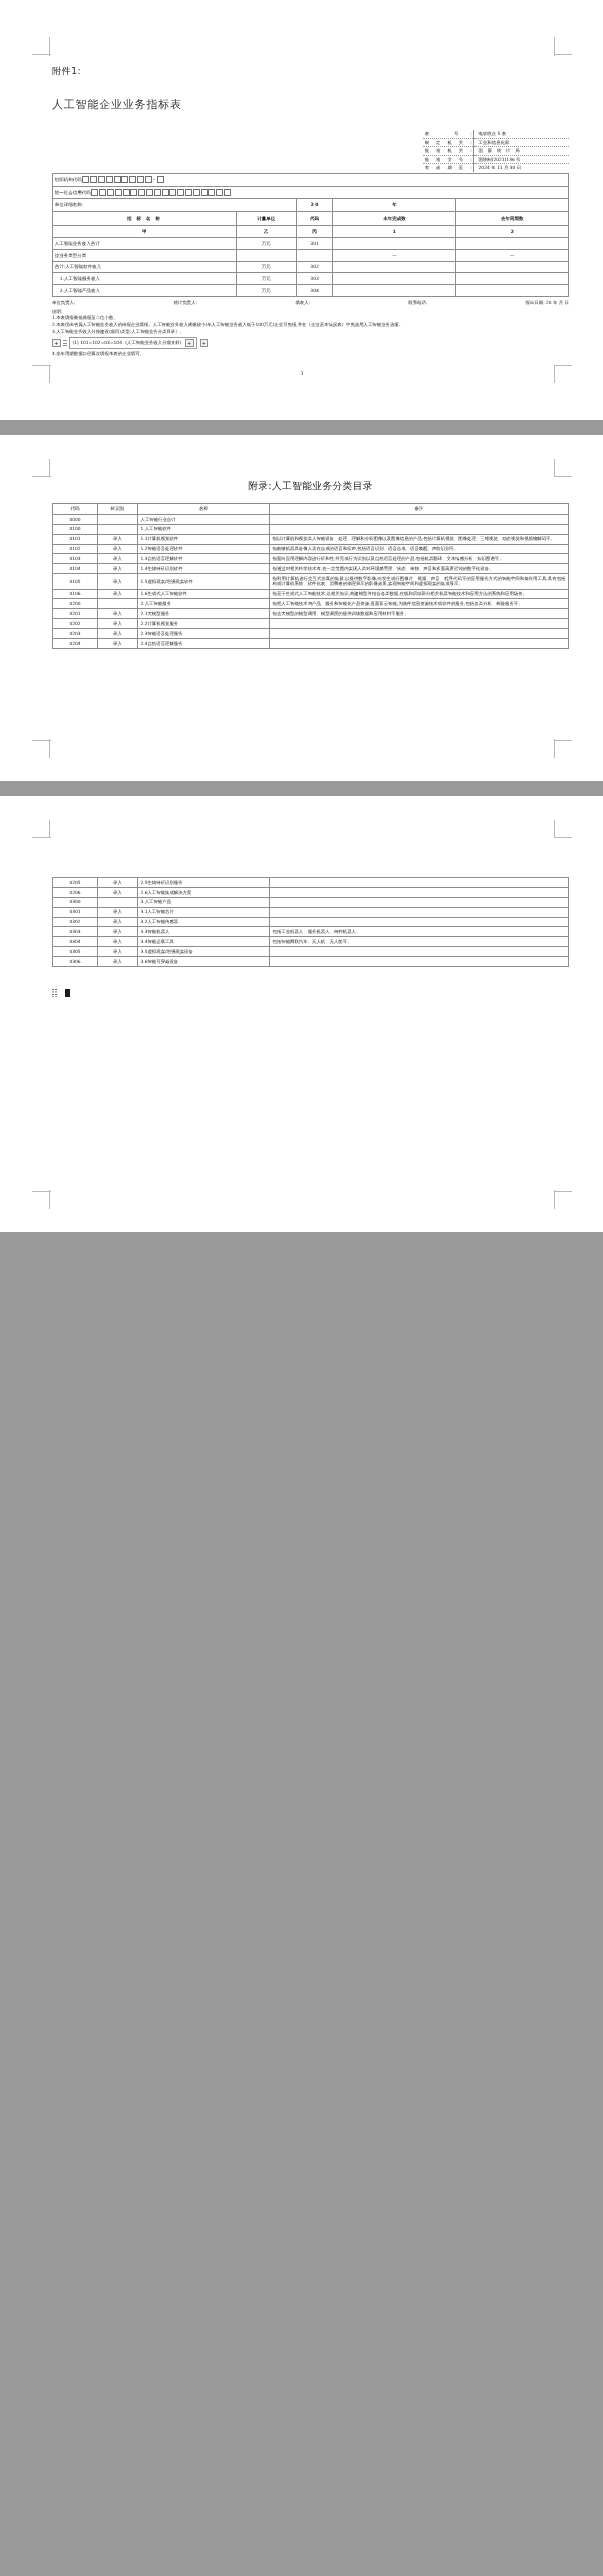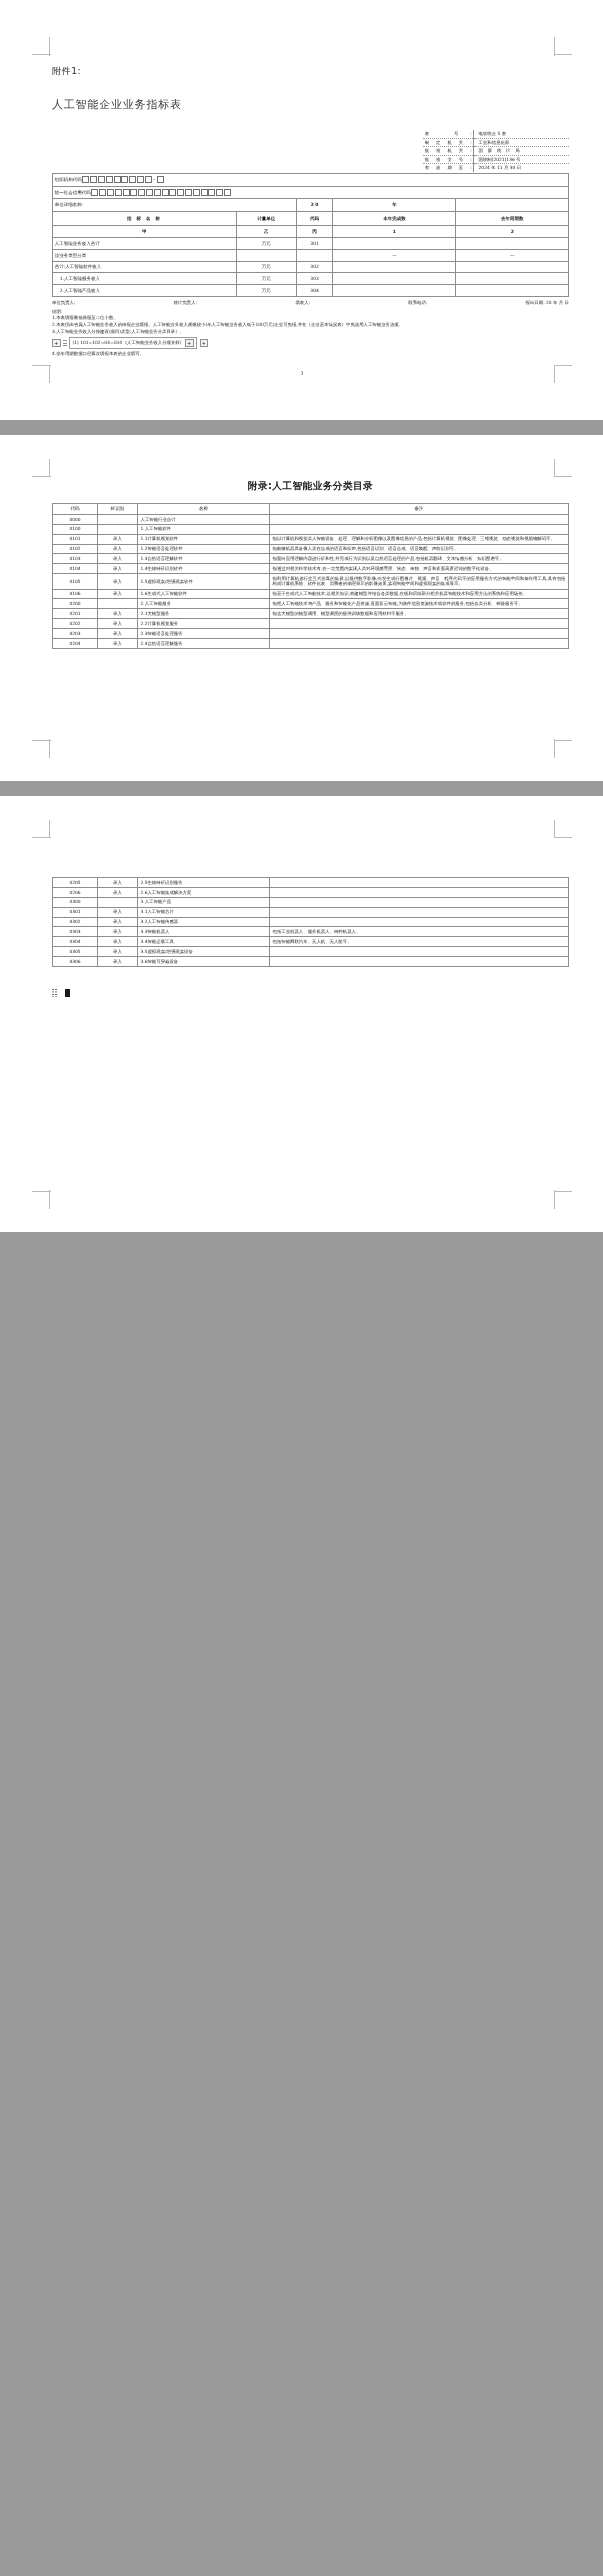--- a/index.html
+++ b/index.html
@@ -17,21 +17,21 @@
   .cmark.bl i.h{left:0;bottom:17px;width:18.5px;height:0.8px;}
   .cmark.bl i.v{left:17px;bottom:0;width:0.8px;height:18.5px;}
   .cmark.br i.h{right:0;bottom:17px;width:18.5px;height:0.8px;}
   .cmark.br i.v{right:17px;bottom:0;width:0.8px;height:18.5px;}
 
   .content{position:absolute;left:52px;right:35px;top:0;}
 
   .attach-label{font-size:9.2px;color:#2b2b2b;letter-spacing:0.4px;}
   .doc-title{font-size:11px;color:#3a3a3a;letter-spacing:0.8px;
     font-family:"DejaVu Serif","Liberation Serif",serif;}
-  .appendix-title{text-align:center;font-size:9.7px;color:#222;font-weight:bold;letter-spacing:0.4px;}
+  .appendix-title{text-align:center;font-size:9.7px;color:#222;font-weight:normal;letter-spacing:0.4px;}
 
   table{border-collapse:collapse;width:100%;}
   td,th{border:0.8px solid #8d8d8d;font-size:4.5px;color:#1d1d1d;padding:0.8px 1.7px;
         vertical-align:middle;line-height:1.25;font-weight:normal;}
 
   
   .metawrap{display:flex;justify-content:flex-end;}
   .meta{width:146px;border-collapse:collapse;}
   .meta td{border:none;border-bottom:0.8px dotted #9b9b9b;font-size:4.4px;padding:1px 1.7px;}
   .meta tr:last-child td{border-bottom:none;}

